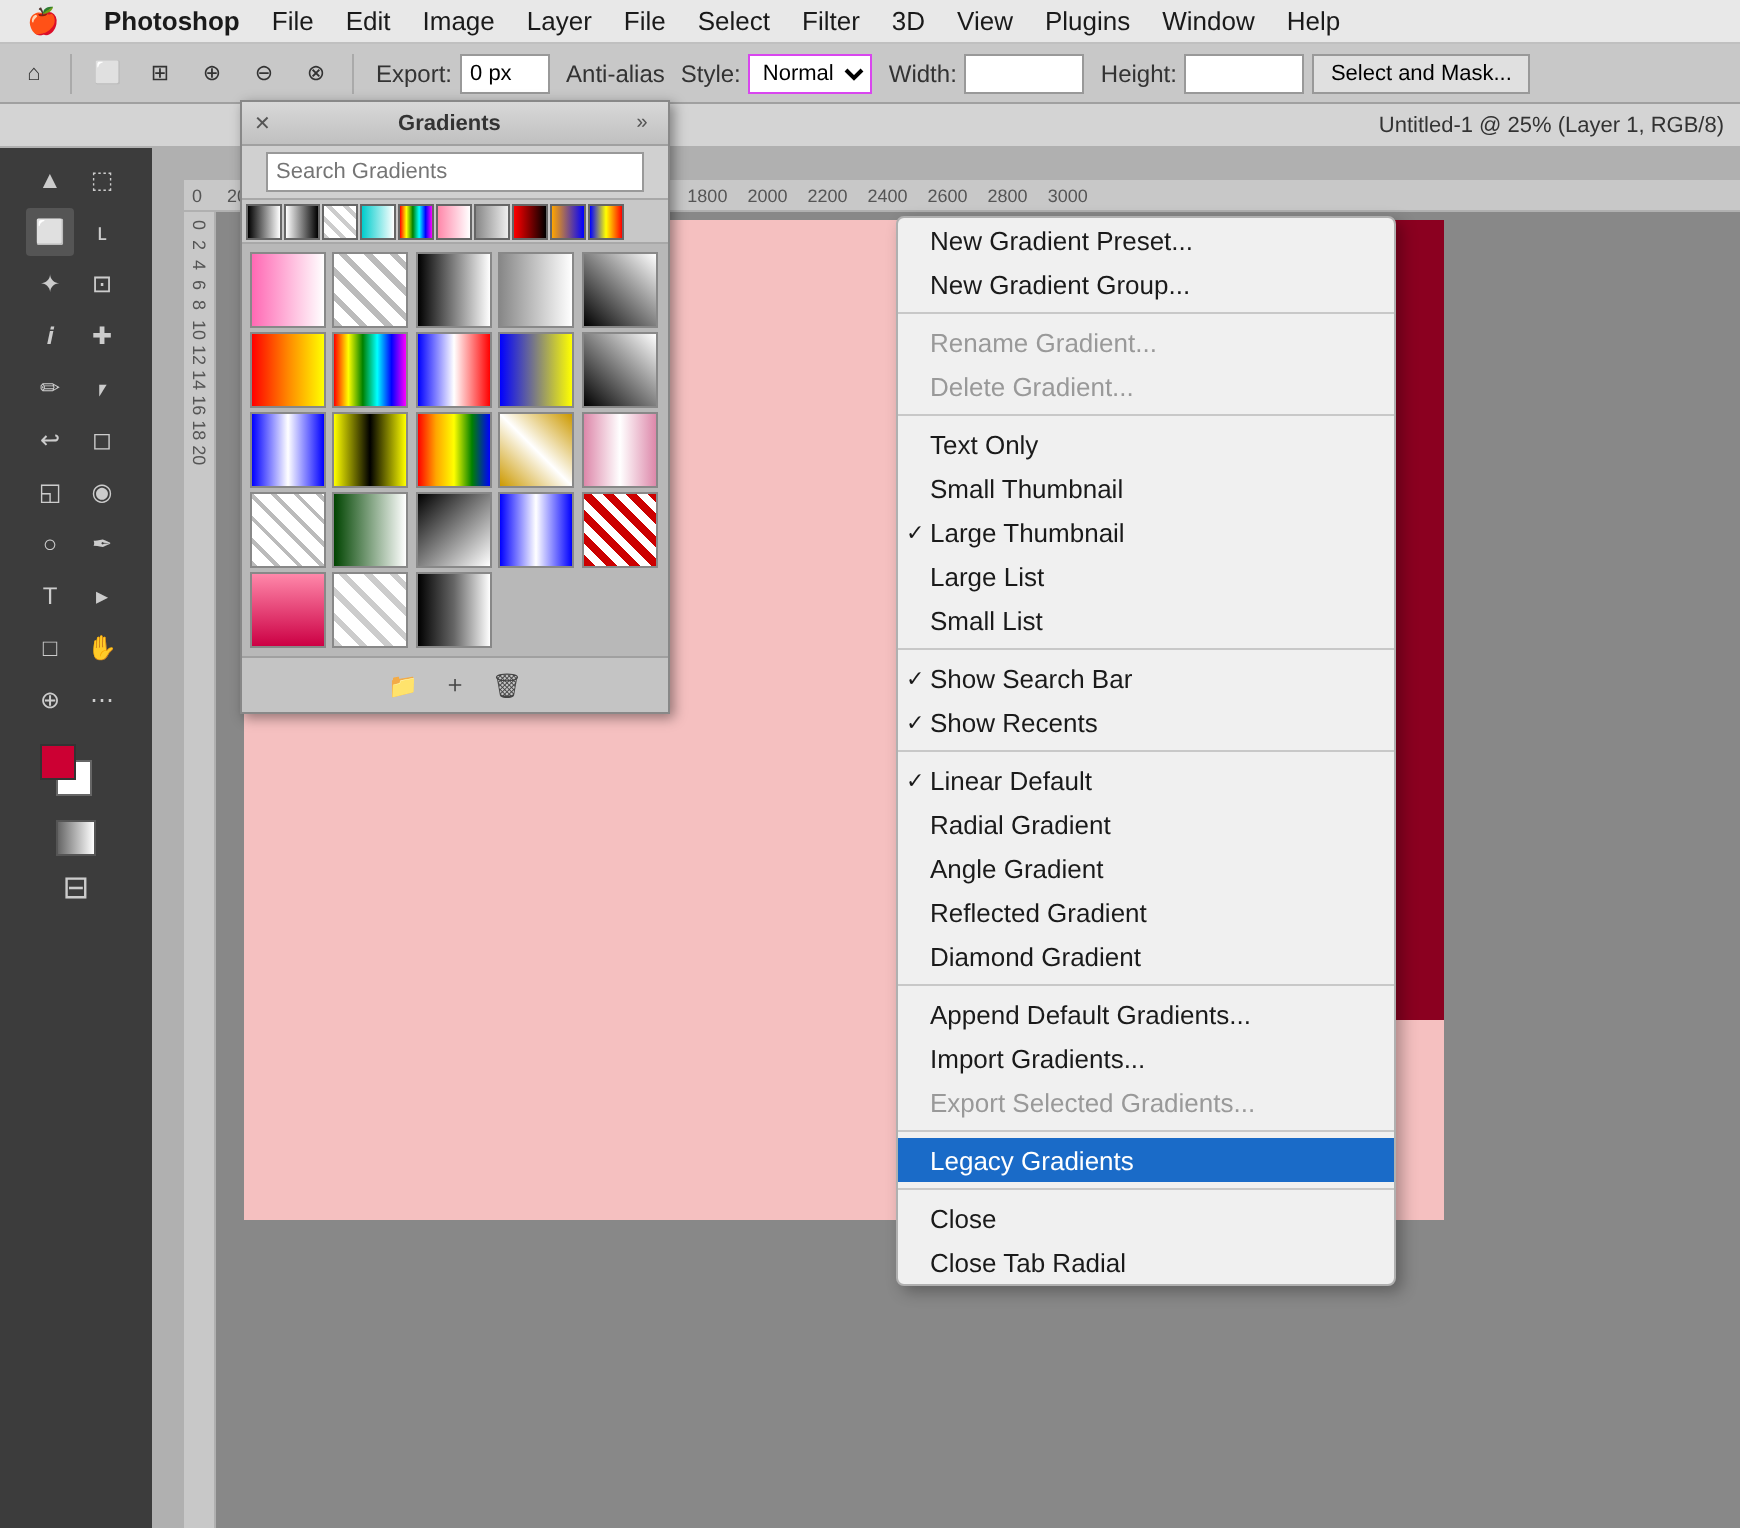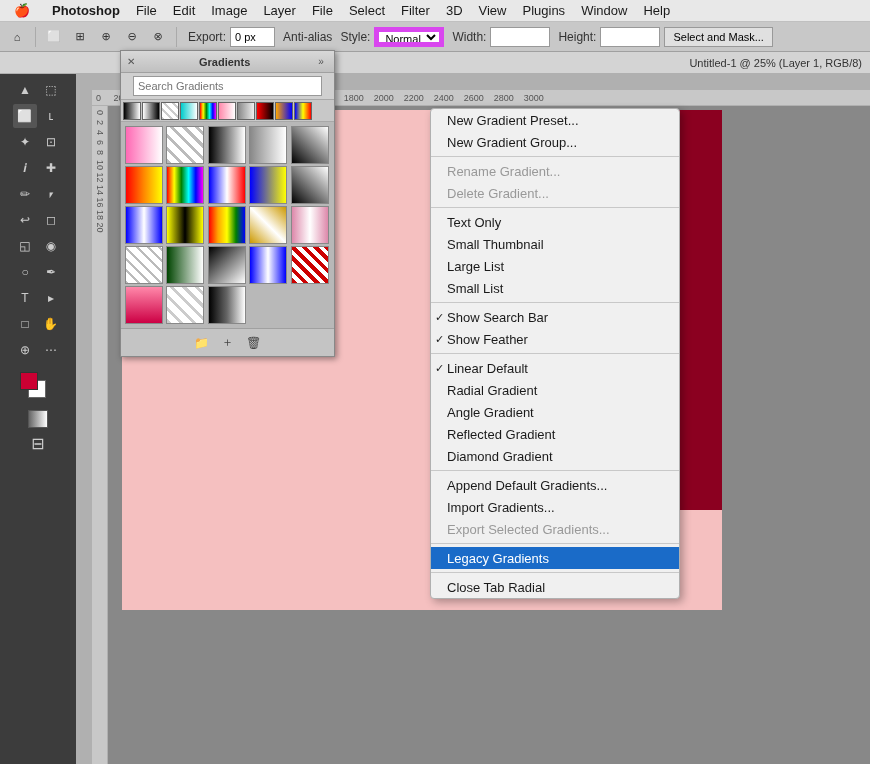--- a/index.html
+++ b/index.html
@@ -72,21 +72,21 @@
     .toolbar-input {
       height: 20px;
       border: 1px solid #999;
       background: white;
       padding: 0 4px;
       font-size: 11px;
       width: 45px;
     }
     .toolbar-select {
       height: 20px;
-      border: 5px solid #d946ef;
+      border: 1px solid #d946ef;
       background: white;
       font-size: 11px;
       padding: 0 2px;
     }
     .toolbar-btn {
       height: 20px;
       border: 1px solid #999;
       background: #e0e0e0;
       font-size: 11px;
       padding: 0 8px;
@@ -265,21 +265,21 @@
       justify-content: center;
       font-size: 12px;
       color: #444;
       cursor: pointer;
     }
 
     
     .context-menu {
       position: absolute;
       top: 108px;
-      left: 430px;
+      left: 448px;
       width: 250px;
       background: #f0f0f0;
       border: 1px solid #b0b0b0;
       box-shadow: 3px 3px 8px rgba(0,0,0,0.3);
       z-index: 200;
       border-radius: 4px;
       overflow: hidden;
     }
     .ctx-item {
       height: 22px;
@@ -494,32 +494,34 @@
 
 <div class="context-menu">
   <div class="ctx-item">New Gradient Preset...</div>
   <div class="ctx-item">New Gradient Group...</div>
   <div class="ctx-separator"></div>
   <div class="ctx-item disabled">Rename Gradient...</div>
   <div class="ctx-item disabled">Delete Gradient...</div>
   <div class="ctx-separator"></div>
   <div class="ctx-item">Text Only</div>
   <div class="ctx-item">Small Thumbnail</div>
+  <div class="ctx-item with-check">Large Thumbnail</div>
   <div class="ctx-item">Large List</div>
   <div class="ctx-item">Small List</div>
   <div class="ctx-separator"></div>
   <div class="ctx-item with-check">Show Search Bar</div>
-  <div class="ctx-item with-check">Show Feather</div>
+  <div class="ctx-item with-check">Show Recents</div>
   <div class="ctx-separator"></div>
   <div class="ctx-item with-check">Linear Default</div>
   <div class="ctx-item">Radial Gradient</div>
   <div class="ctx-item">Angle Gradient</div>
   <div class="ctx-item">Reflected Gradient</div>
   <div class="ctx-item">Diamond Gradient</div>
   <div class="ctx-separator"></div>
   <div class="ctx-item">Append Default Gradients...</div>
   <div class="ctx-item">Import Gradients...</div>
   <div class="ctx-item disabled">Export Selected Gradients...</div>
   <div class="ctx-separator"></div>
   <div class="ctx-item highlighted">Legacy Gradients</div>
   <div class="ctx-separator"></div>
+  <div class="ctx-item">Close</div>
   <div class="ctx-item">Close Tab Radial</div>
 </div>
 
 </body></html>

